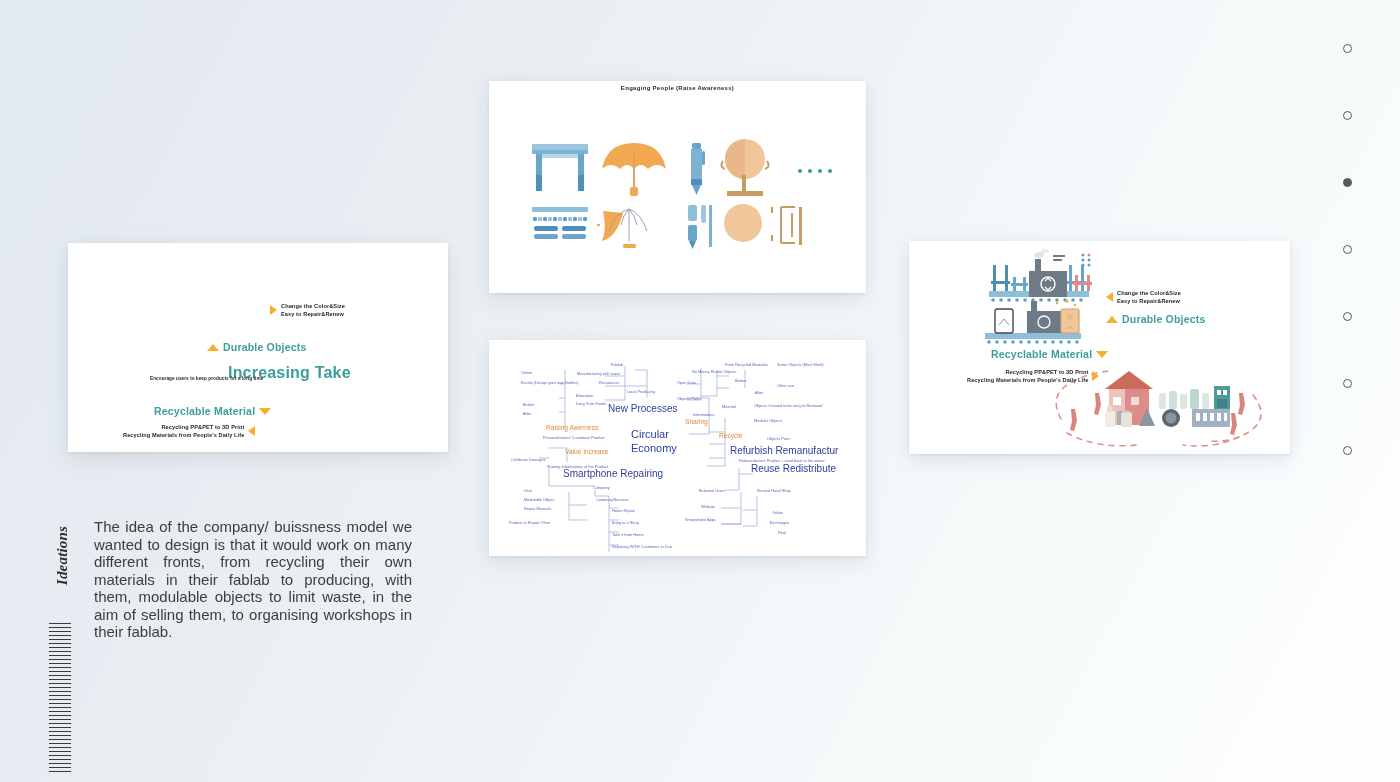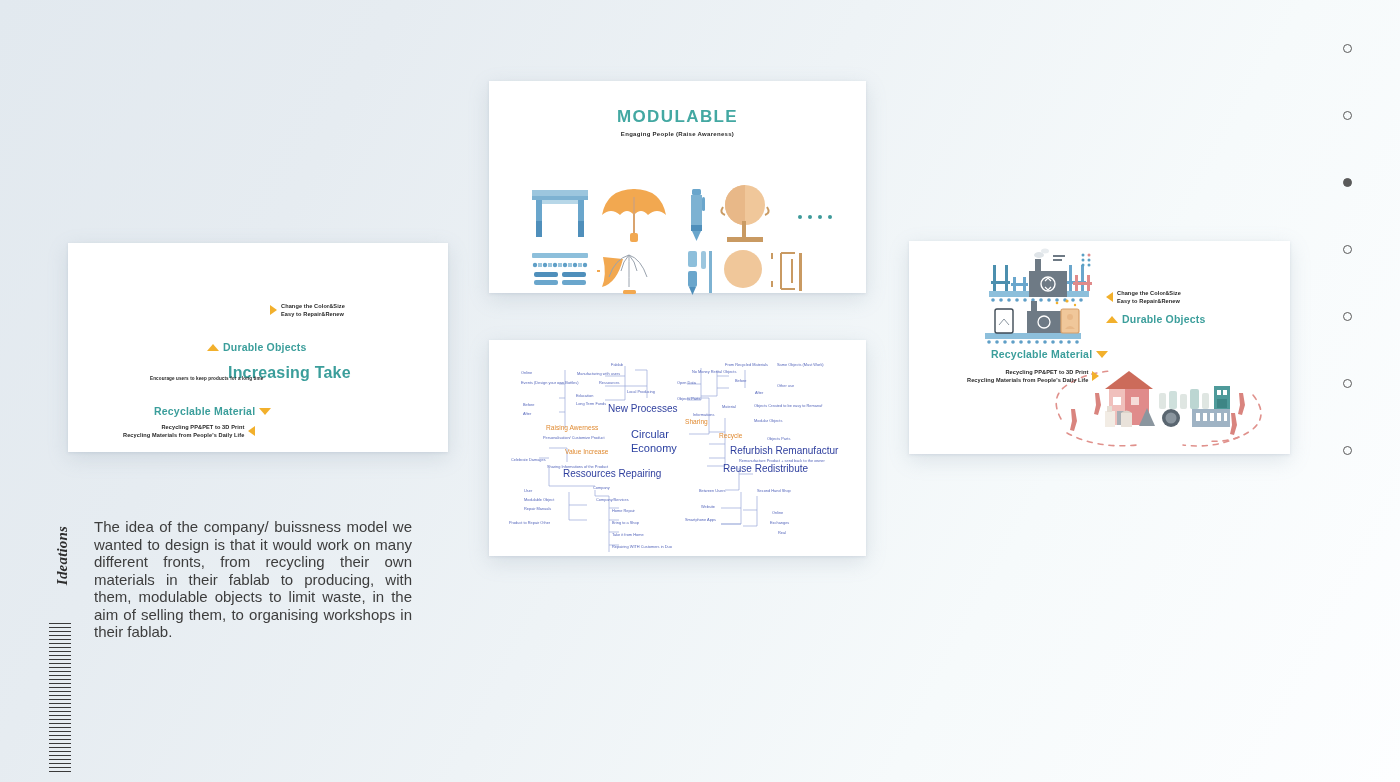--- a/index.html
+++ b/index.html
@@ -169,21 +169,20 @@
       <span class="vp-small" style="text-align:right">
         <span style="display:block">Recycling PP&amp;PET to 3D Print</span>
         <span style="display:block">Recycling Materials from People's Daily Life</span>
       </span>
       <span class="tri tri-l"></span>
     </div>
   </div>
 </div>
 
 <div class="slide" id="slide-modulable">
-  <div class="mod-title">MODULABLE</div>
   <div class="mod-sub">Engaging People (Raise Awareness)</div>
   <div class="mod-grid">
 
     <svg width="377" height="128" viewBox="0 0 377 128">
 
       <g>
         <rect x="43" y="43" width="56" height="6" fill="#9cc6de"></rect>
         <rect x="43" y="49" width="56" height="4" fill="#7db2d2"></rect>
         <rect x="47" y="53" width="6" height="37" fill="#6aa6cc"></rect>
         <rect x="89" y="53" width="6" height="37" fill="#6aa6cc"></rect>
@@ -308,22 +307,22 @@
         <path d="M232 168 h20 M232 184 h20"></path>
         <path d="M268 156 v30"></path>
         <path d="M268 170 h-14 M268 186 h-14"></path>
       </g>
     </svg>
 
     <div class="ce-center">Circular<br>Economy</div>
 
     <div class="ce-l1" style="left:119px; top:63px;">New Processes</div>
     <div class="ce-l1" style="left:241px; top:105px;text-align:right;">Refurbish Remanufactur</div>
-    <div class="ce-l1" style="left:190px; top:123px;padding-left:44px;">Reuse Redistribute</div>
-    <div class="ce-l1" style="left:74px; top:128px;">Ressources Repairing</div>
+    <div class="ce-l1" style="left:218px; top:123px;padding-left:44px;">Reuse Redistribute</div>
+    <div class="ce-l1" style="left:74px; top:128px;">Smartphone Repairing</div>
 
     <div class="ce-l2" style="left:57px; top:84px;">Raising Awerness</div>
     <div class="ce-l2" style="left:76px; top:108px;">Value Increase</div>
     <div class="ce-l2" style="left:196px; top:78px;">Sharing</div>
     <div class="ce-l2" style="left:230px; top:92px;">Recycle</div>
 
     <div class="ce-l3" style="left:122px; top:22px;">Fablab</div>
     <div class="ce-l3" style="left:88px; top:31px;">Manufacturing with users</div>
     <div class="ce-l3" style="left:110px; top:40px;">Ressources</div>
     <div class="ce-l3" style="left:138px; top:49px;">Local Producing</div>

